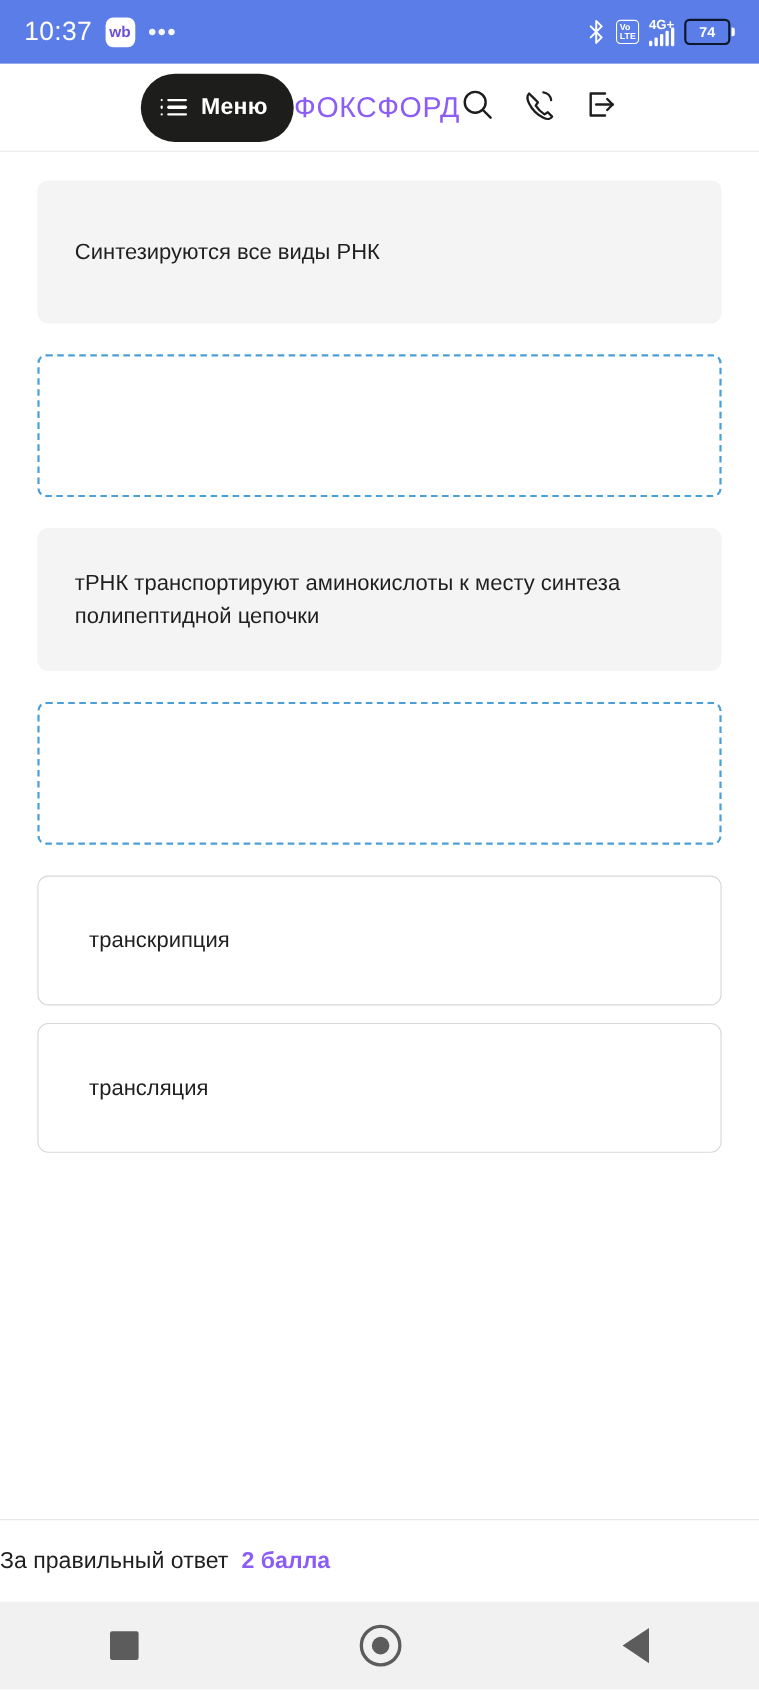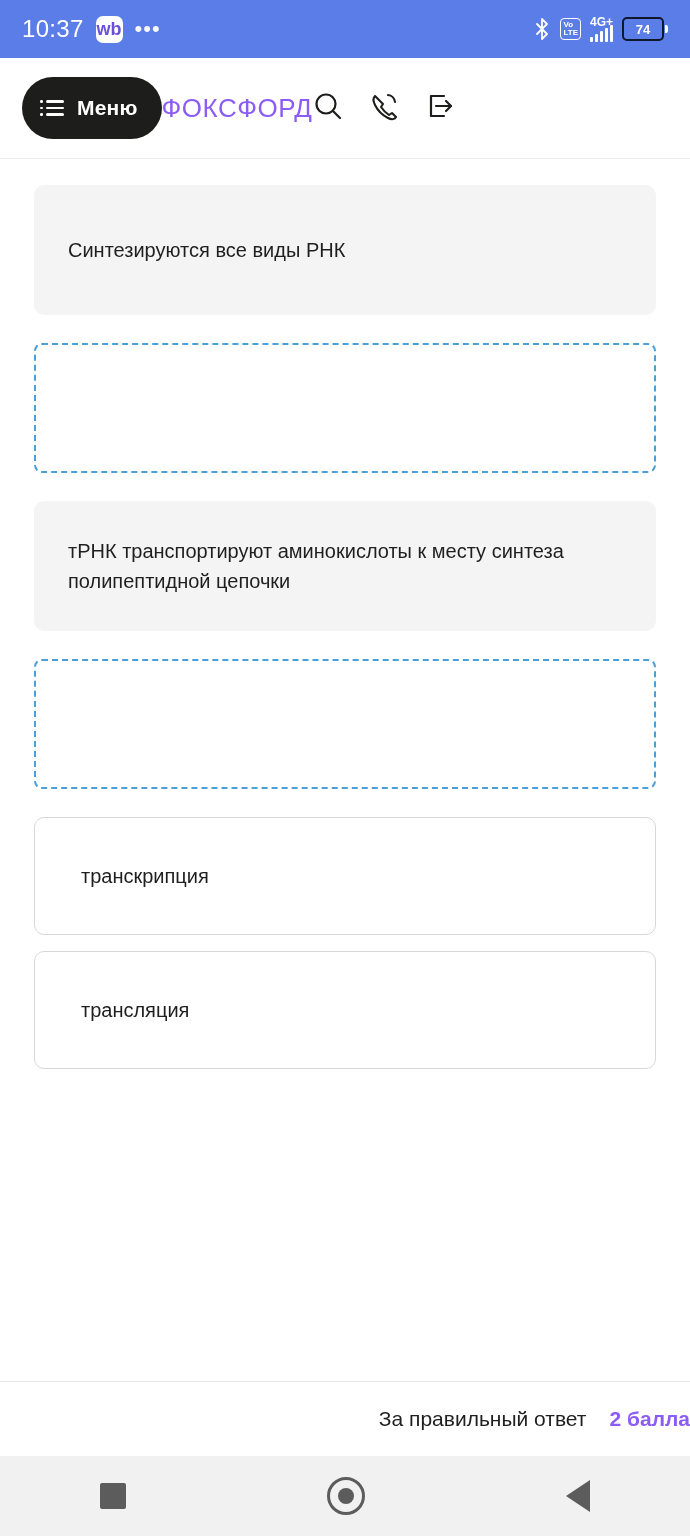--- a/index.html
+++ b/index.html
@@ -36,21 +36,21 @@
     font-size: 24px;
     font-weight: 500;
     letter-spacing: 0.3px;
   }
   .wb-badge {
     width: 27px;
     height: 27px;
     border-radius: 7px;
     background: #ffffff;
     color: #6a4fd8;
-    font-size: 18px;
+    font-size: 14px;
     font-weight: bold;
     display: flex;
     align-items: center;
     justify-content: center;
     font-family: "Liberation Sans", sans-serif;
   }
   .dots-icon {
     font-size: 22px;
     line-height: 10px;
     letter-spacing: 1px;
@@ -117,28 +117,28 @@
   .battery .tip {
     width: 3px;
     height: 8px;
     background: #ffffff;
     border-radius: 0 2px 2px 0;
     margin-left: 1px;
   }
 
   
   .appbar {
-    height: 101px;
+    height: 80px;
     background: #ffffff;
     border-bottom: 1px solid #ececec;
     display: flex;
     align-items: center;
     padding: 0 22px;
     box-sizing: border-box;
-    justify-content: flex-start;
+    justify-content: center;
   }
   .menu-btn {
     background: #1d1d1b;
     color: #ffffff;
     border-radius: 34px;
     height: 62px;
     display: flex;
     align-items: center;
     gap: 13px;
     padding: 0 24px;
@@ -245,22 +245,22 @@
   .scorebar {
     position: absolute;
     left: 0;
     right: 0;
     bottom: 80px;
     height: 74px;
     border-top: 1px solid #e6e6e6;
     background: #ffffff;
     display: flex;
     align-items: center;
-    justify-content: flex-end;
-    gap: 23px;
+    justify-content: flex-start;
+    gap: 12px;
     font-size: 21px;
     color: #1f1f1f;
   }
   .scorebar .points {
     color: #8b5cf6;
     font-weight: bold;
   }
 
   
   .navbar {

